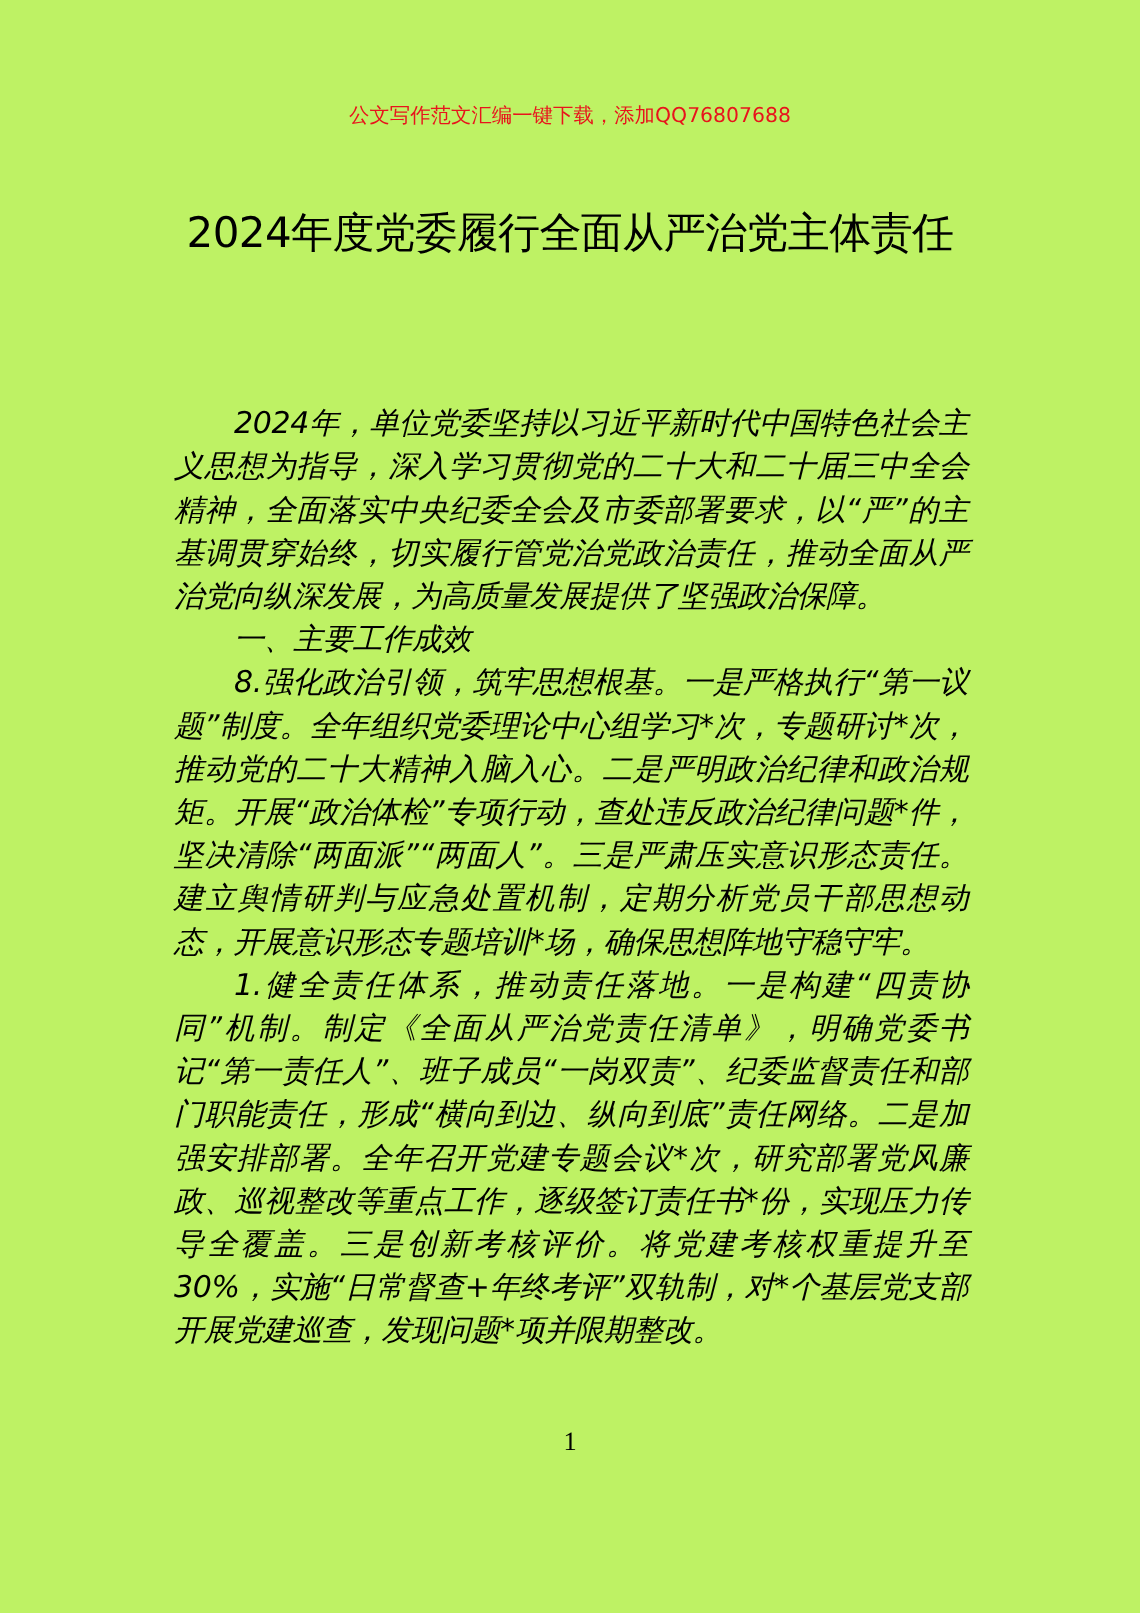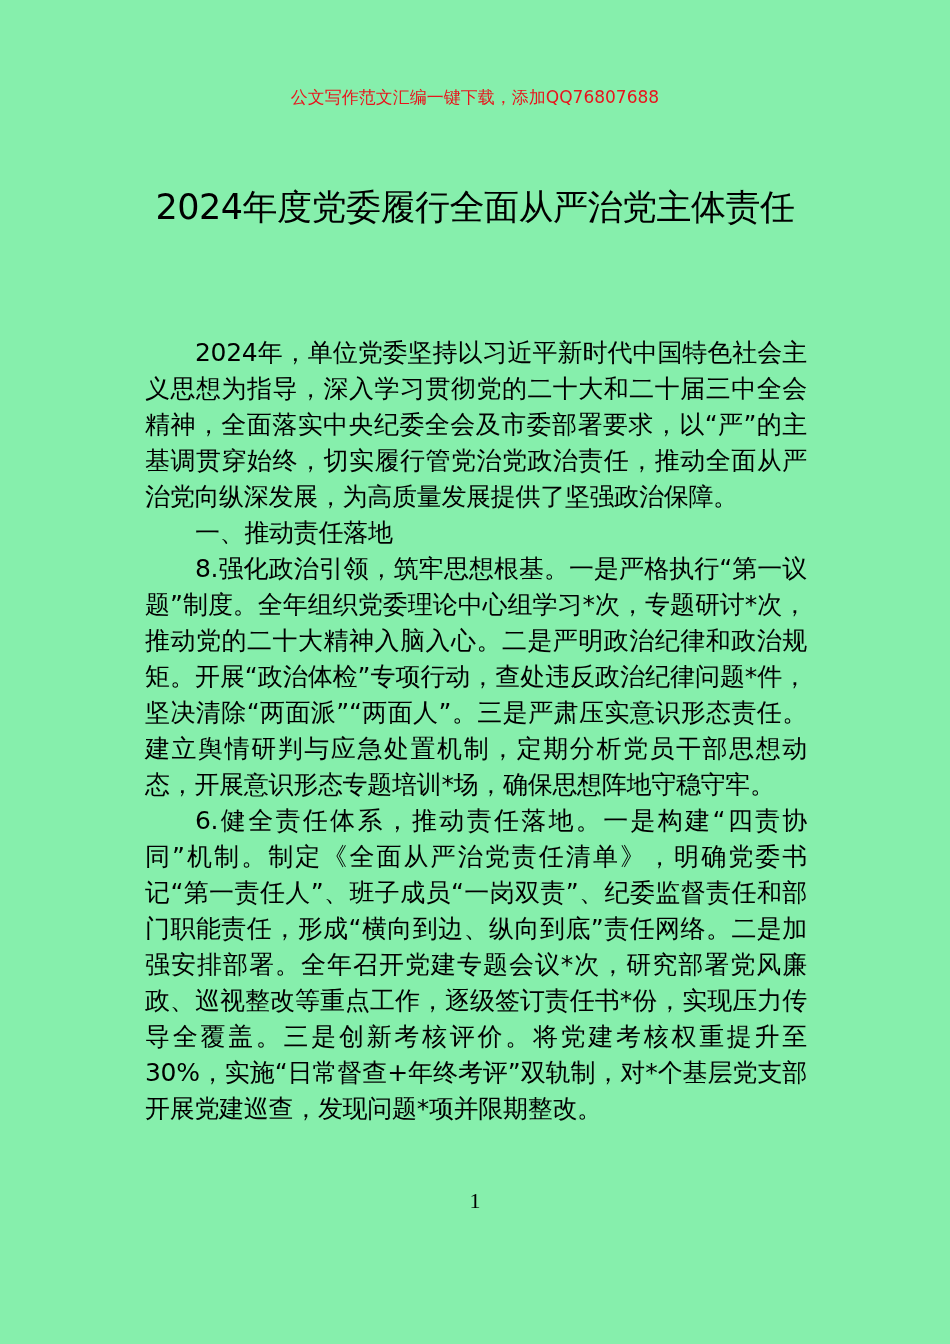--- a/index.html
+++ b/index.html
@@ -1,46 +1,46 @@
 <!DOCTYPE html>
 <html><head>
 <meta charset="utf-8">
 <style>
   html, body { margin: 0; padding: 0; background: #ffffff; }
   body { width: 950px; height: 1344px; position: relative; overflow: hidden; }
-  .page { position: absolute; left: 0; top: 0; width: 950px; height: 1344px; background: #86efac; }
+  .page { position: absolute; left: 0; top: 0; width: 950px; height: 1344px; background: #bef264; }
   .banner {
     position: absolute; left: 0; width: 950px; top: 85px; text-align: center;
     color: #e8141c; font-family: "DejaVu Sans", sans-serif; font-size: 17px; line-height: 24px;
   }
   .title {
     position: absolute; left: 0; width: 950px; text-align: center; color: #000;
     font-family: "DejaVu Sans", sans-serif; font-size: 35px; line-height: 44px; letter-spacing: -0.5px;
   }
-  .title.l1 { top: 185px; }
+  .title.l1 { top: 173px; }
   .title.l2 { top: 243px; }
   .body {
     position: absolute; left: 145px; top: 335px; width: 662px; color: #000;
-    font-family: "DejaVu Sans", sans-serif; font-size: 25px; line-height: 36px;
+    font-family: "DejaVu Sans", sans-serif; font-size: 25px; line-height: 36px; font-style: italic;
   }
   .body p { margin: 0; text-indent: 50px; text-align: justify; text-align-last: left; letter-spacing: -0.3px; }
   .pagenum {
     position: absolute; left: 0; width: 950px; top: 1188px; text-align: center;
     font-family: "Liberation Serif", serif; font-size: 22px; color: #000;
   }
 </style>
 </head>
 <body>
 
 <div class="page">
   <div class="banner">公文写作范文汇编一键下载，添加QQ76807688</div>
 
   <div class="title l1">2024年度党委履行全面从严治党主体责任</div>
 
   <div class="body">
     <p>2024年，单位党委坚持以习近平新时代中国特色社会主义思想为指导，深入学习贯彻党的二十大和二十届三中全会精神，全面落实中央纪委全会及市委部署要求，以“严”的主基调贯穿始终，切实履行管党治党政治责任，推动全面从严治党向纵深发展，为高质量发展提供了坚强政治保障。</p>
-    <p>一、推动责任落地</p>
+    <p>一、主要工作成效</p>
     <p>8.强化政治引领，筑牢思想根基。一是严格执行“第一议题”制度。全年组织党委理论中心组学习*次，专题研讨*次，推动党的二十大精神入脑入心。二是严明政治纪律和政治规矩。开展“政治体检”专项行动，查处违反政治纪律问题*件，坚决清除“两面派”“两面人”。三是严肃压实意识形态责任。建立舆情研判与应急处置机制，定期分析党员干部思想动态，开展意识形态专题培训*场，确保思想阵地守稳守牢。</p>
-    <p>6.健全责任体系，推动责任落地。一是构建“四责协同”机制。制定《全面从严治党责任清单》，明确党委书记“第一责任人”、班子成员“一岗双责”、纪委监督责任和部门职能责任，形成“横向到边、纵向到底”责任网络。二是加强安排部署。全年召开党建专题会议*次，研究部署党风廉政、巡视整改等重点工作，逐级签订责任书*份，实现压力传导全覆盖。三是创新考核评价。将党建考核权重提升至30%，实施“日常督查+年终考评”双轨制，对*个基层党支部开展党建巡查，发现问题*项并限期整改。</p>
+    <p>1.健全责任体系，推动责任落地。一是构建“四责协同”机制。制定《全面从严治党责任清单》，明确党委书记“第一责任人”、班子成员“一岗双责”、纪委监督责任和部门职能责任，形成“横向到边、纵向到底”责任网络。二是加强安排部署。全年召开党建专题会议*次，研究部署党风廉政、巡视整改等重点工作，逐级签订责任书*份，实现压力传导全覆盖。三是创新考核评价。将党建考核权重提升至30%，实施“日常督查+年终考评”双轨制，对*个基层党支部开展党建巡查，发现问题*项并限期整改。</p>
   </div>
 
   <div class="pagenum">1</div>
 </div>
 
 </body></html>

